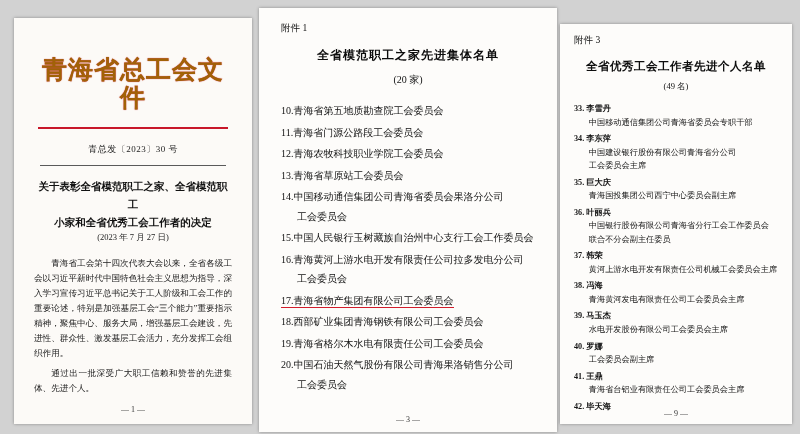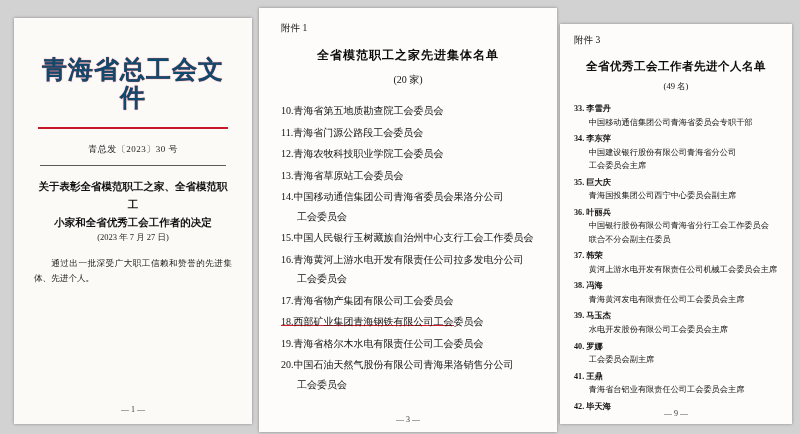--- a/index.html
+++ b/index.html
@@ -20,21 +20,21 @@
     overflow:hidden;
   }
   
   #sheet-left{
     left:14px;top:18px;width:238px;height:406px;
     background:#fcfaf7;
   }
   .left-inner{padding:18px 20px 0 20px;position:relative;height:100%;box-sizing:border-box;}
   .doc-masthead{
     text-align:center;
-    color:#0c4a6e;
+    color:#a16207;
     font-family:"Liberation Serif", serif;
     font-weight:bold;
     font-size:25px;
     letter-spacing:1px;
     line-height:1.1;
     margin-top:20px;
     text-shadow:0 0 1px #c8172a;
   }
   .masthead-rule{
     margin:16px 4px 10px 4px;
@@ -75,21 +75,21 @@
   .center-sub{
     text-align:center;font-size:10px;color:#111;margin-top:9px;margin-bottom:14px;
   }
   .name-list{
     font-size:10px;line-height:1.95;color:#121212;
   }
   .name-list .row{margin-bottom:2px;}
   .name-list .cont{padding-left:1.6em;display:block;}
   .underline-red{
     border-bottom:1.6px solid #d21c2b;
-    padding-bottom:19px;
+    padding-bottom:1px;
   }
   .center-pagenum{
     position:absolute;bottom:8px;left:0;width:100%;text-align:center;font-size:8px;color:#333;
   }
   
   #sheet-right{
     left:560px;top:24px;width:232px;height:400px;
     background:#fdfcfa;
   }
   .right-inner{padding:10px 14px 0 14px;box-sizing:border-box;height:100%;position:relative;}
@@ -115,20 +115,21 @@
   <div class="sheet" id="sheet-left">
     <div class="left-inner">
       <div class="doc-masthead">青海省总工会文件</div>
       <div class="masthead-rule"></div>
       <div class="doc-number">青总发〔2023〕30 号</div>
       <div class="thin-rule"></div>
       <div class="doc-title">关于表彰全省模范职工之家、全省模范职工</div>
       <div class="doc-title">小家和全省优秀工会工作者的决定</div>
       <div class="doc-date">(2023 年 7 月 27 日)</div>
       <div class="doc-body">
+        <p>青海省工会第十四次代表大会以来，全省各级工会以习近平新时代中国特色社会主义思想为指导，深入学习宣传习近平总书记关于工人阶级和工会工作的重要论述，特别是加强基层工会“三个能力”重要指示精神，聚焦中心、服务大局，增强基层工会建设，先进性、群众性、激发基层工会活力，充分发挥工会组织作用。</p>
         <p>通过出一批深受广大职工信赖和赞誉的先进集体、先进个人。</p>
       </div>
       <div class="left-pagenum">— 1 —</div>
     </div>
   </div>
 
   <div class="sheet" id="sheet-center">
     <div class="center-inner">
       <div class="attach-label">附件 1</div>
       <div class="center-title">全省模范职工之家先进集体名单</div>

